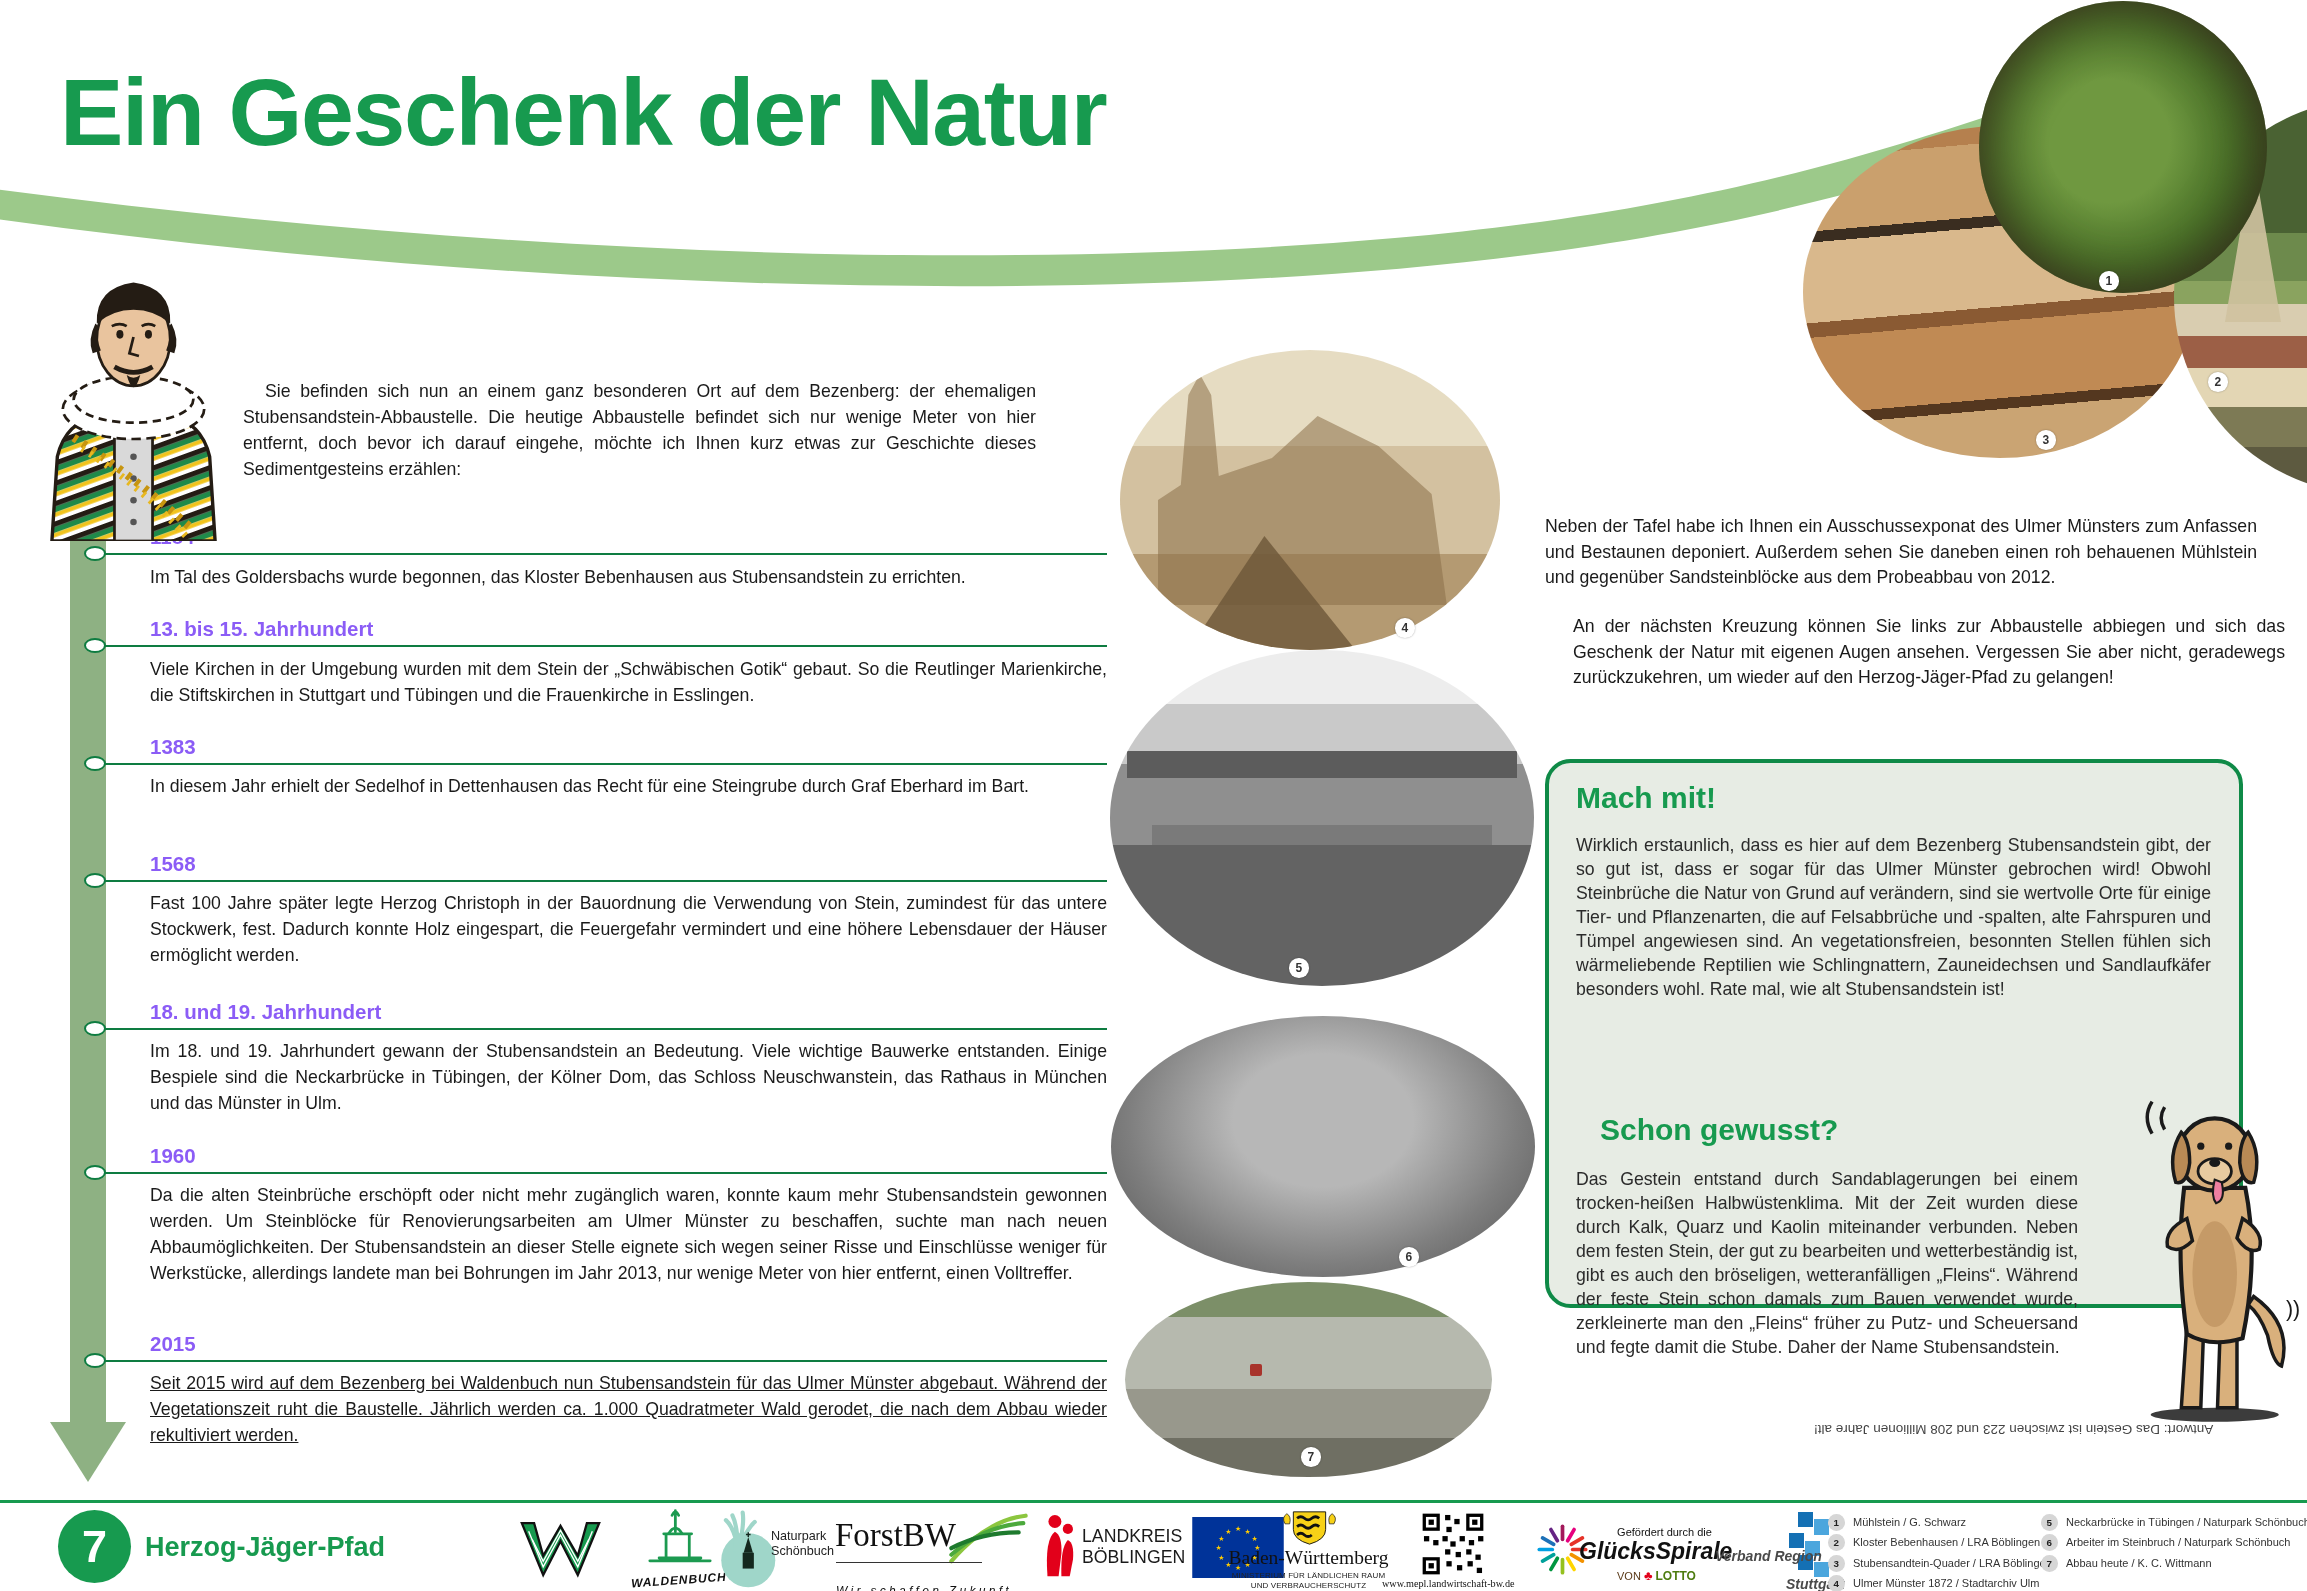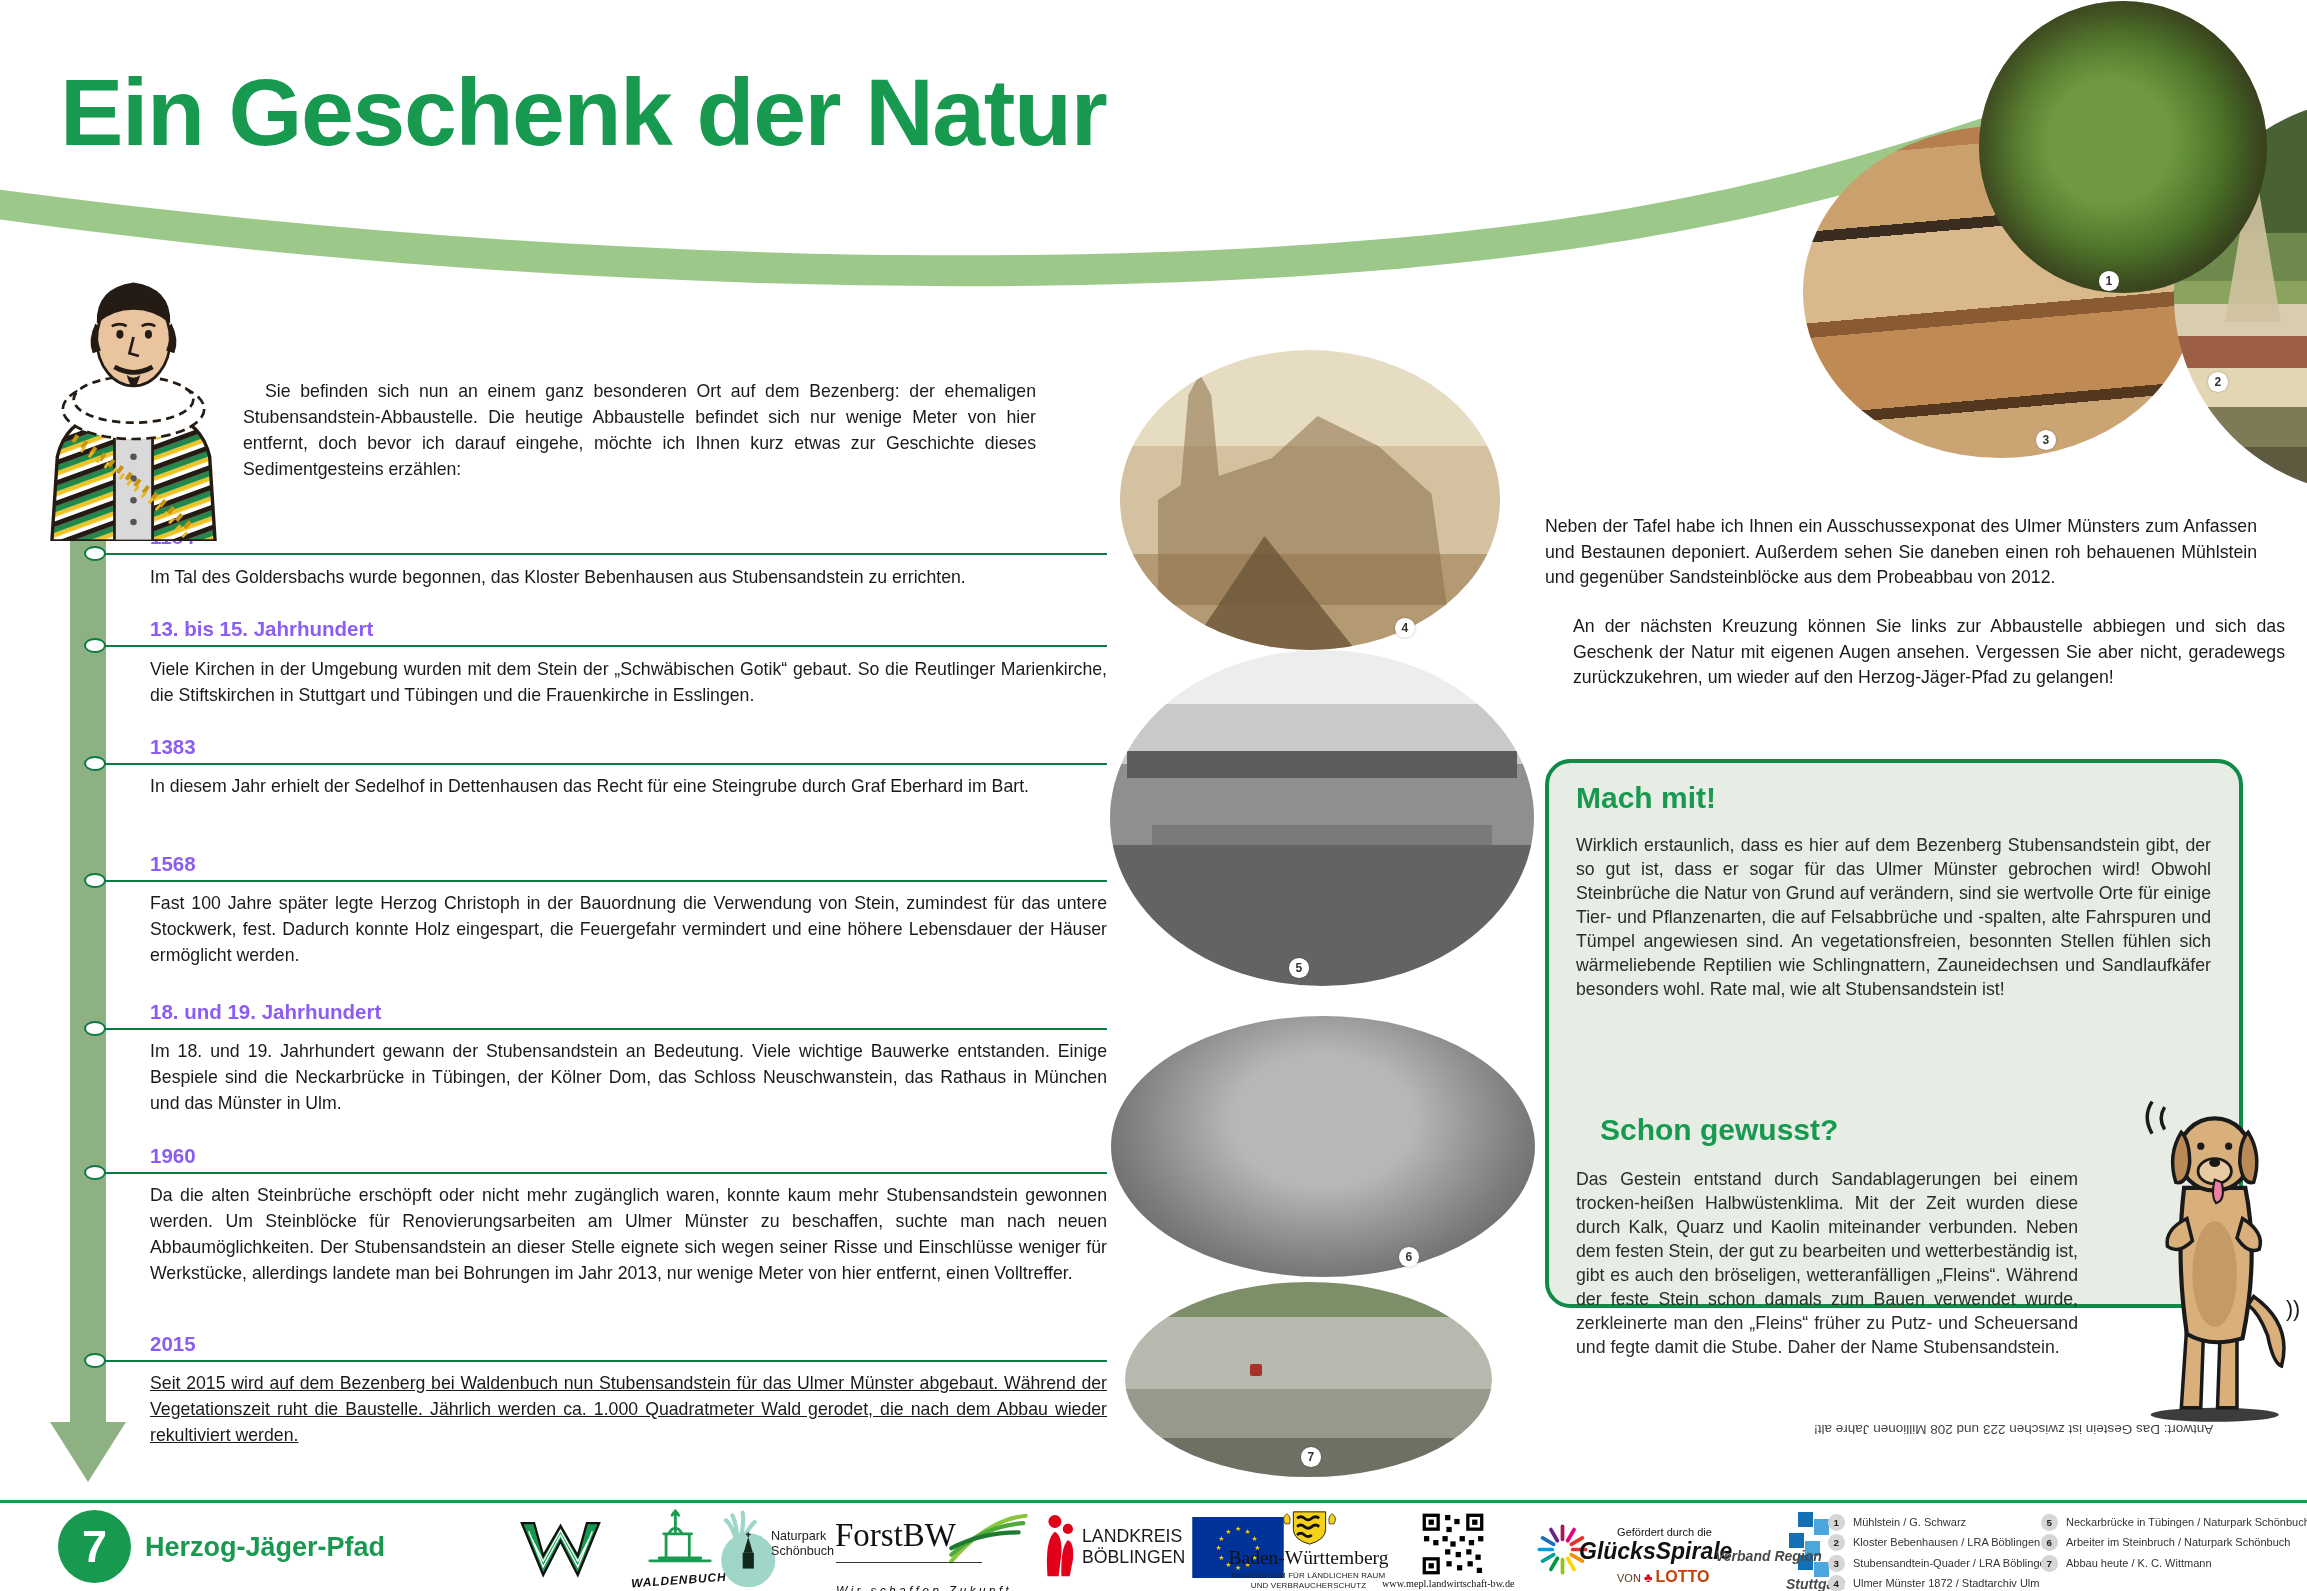--- a/index.html
+++ b/index.html
@@ -336,21 +336,21 @@
     <line x1="55" y1="33" x2="55" y2="5" stroke="#a3195b"></line>
     <line x1="66" y1="36" x2="80" y2="12" stroke="#e6007e"></line>
     <line x1="74" y1="44" x2="98" y2="30" stroke="#e63329"></line>
   </g>
 </svg>
 <div class="abs" style="left:1595px;top:1526px;width:139px;text-align:center;font-size:11px;color:#111;">Gefördert durch die</div>
 <div class="abs" style="left:1579px;top:1538px;font-size:23px;font-weight:bold;font-style:italic;color:#111;">GlücksSpirale</div>
 <div class="abs" style="left:1617px;top:1568px;font-size:11px;color:#5a3a1a;">
   <span>VON</span>
   <span style="color:#e2001a;font-size:13px;">♣</span>
-  <span style="color:#c2410c;font-weight:bold;font-size:16px;">LOTTO</span>
+  <span style="color:#4d7c0f;font-weight:bold;font-size:12px;">LOTTO</span>
 </div>
 
 <div class="abs" style="left:1785px;top:1511px;width:56px;height:67px;">
   <div class="abs" style="left:13px;top:0.9px;width:15.3px;height:15.3px;background:#1470b4;"></div>
   <div class="abs" style="left:29px;top:8.4px;width:15.3px;height:15.3px;background:#4ba6dd;"></div>
   <div class="abs" style="left:3.7px;top:22px;width:15.3px;height:15.3px;background:#1470b4;"></div>
   <div class="abs" style="left:19.5px;top:30px;width:15.3px;height:15.3px;background:#4ba6dd;"></div>
   <div class="abs" style="left:13px;top:44px;width:15.3px;height:15.3px;background:#1470b4;"></div>
   <div class="abs" style="left:29px;top:51px;width:15.3px;height:15.3px;background:#4ba6dd;"></div>
 </div>

